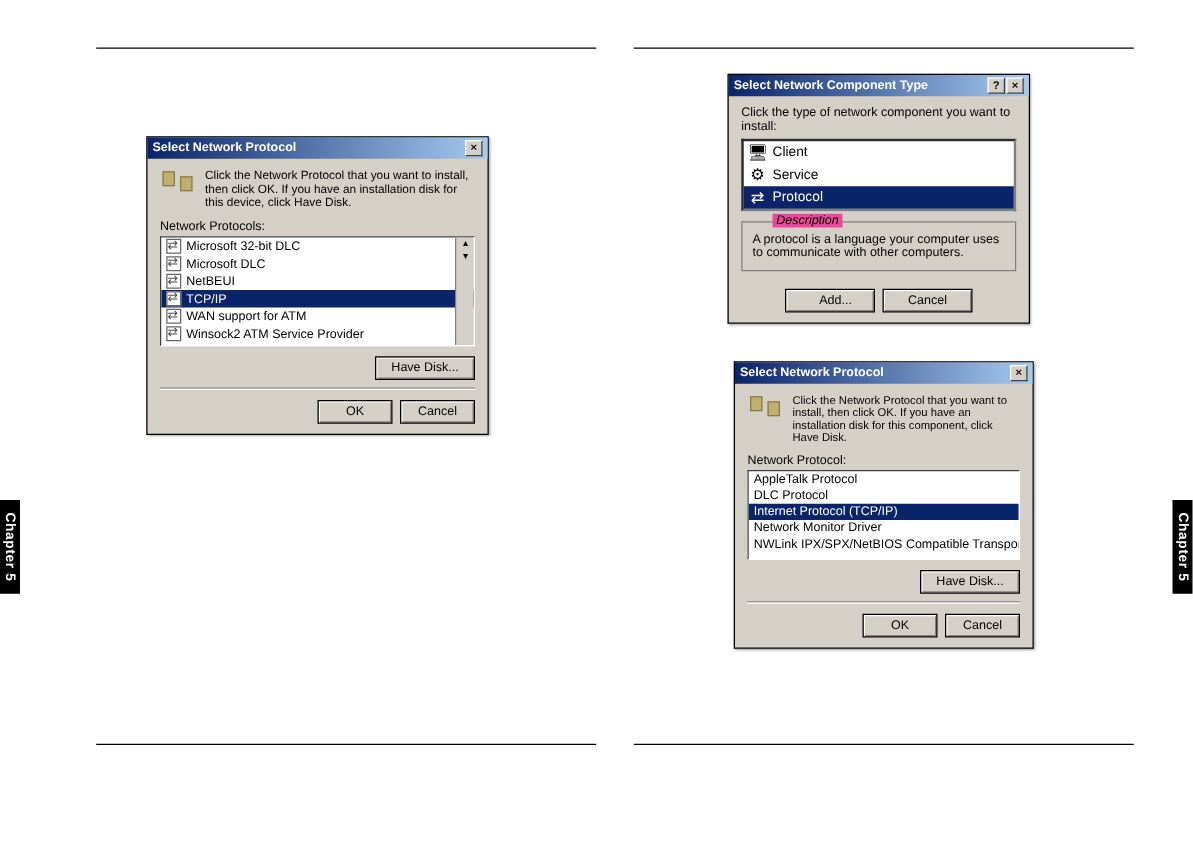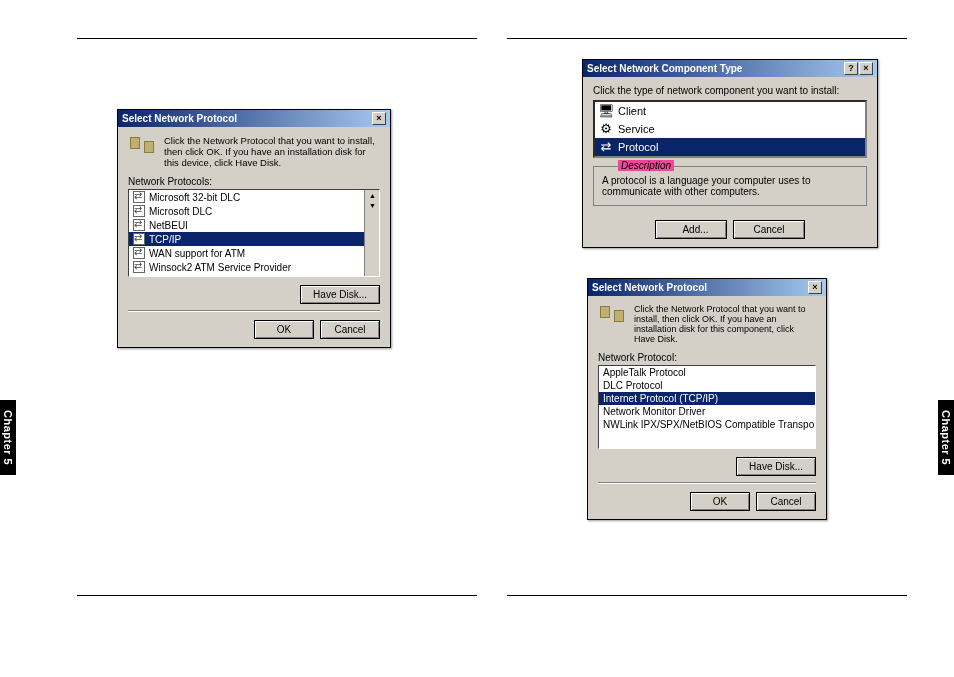--- a/index.html
+++ b/index.html
@@ -283,21 +283,21 @@
       </div>
     </div>
   </div>
 
   <hr class="hr-bottom">
 </div>
 
 <div class="page page-right" style="height:610px;">
   <hr class="hr">
 
-  <div class="dialog" style="width:296px; margin-left:75px;">
+  <div class="dialog" style="width:242px; margin-left:75px;">
     <div class="titlebar">
       <span>Select Network Component Type</span>
       <div class="titlebar-controls">
         <div class="ctrl-btn">?</div>
         <div class="ctrl-btn">×</div>
       </div>
     </div>
     <div class="dialog-body">
       <div style="margin-bottom:4px;">Click the type of network component you want to install:</div>
       <div class="component-listbox" id="comp-list">
@@ -331,21 +331,21 @@
       <div class="titlebar-controls">
         <div class="ctrl-btn">×</div>
       </div>
     </div>
     <div class="dialog-body">
       <div class="instruction-row">
         <div class="net-icon"></div>
         <div style="font-size:9px;">Click the Network Protocol that you want to install, then click OK. If you have an installation disk for this component, click Have Disk.</div>
       </div>
       <div class="col-label">Network Protocol:</div>
-      <div class="listbox" id="proto-list-2" style="height:84px;">
+      <div class="listbox" id="proto-list-2" style="height:72px;">
           <div class="li-row">
             <span>AppleTalk Protocol</span>
           </div>
           <div class="li-row">
             <span>DLC Protocol</span>
           </div>
           <div class="li-row selected">
             <span>Internet Protocol (TCP/IP)</span>
           </div>
           <div class="li-row">

